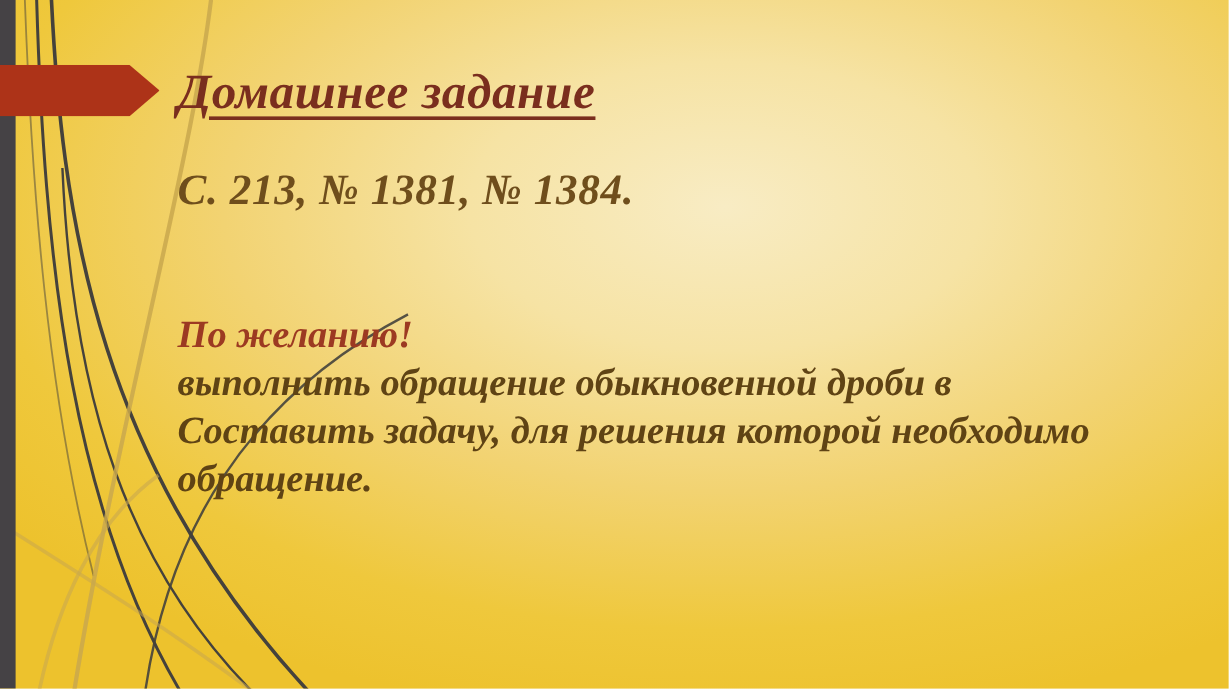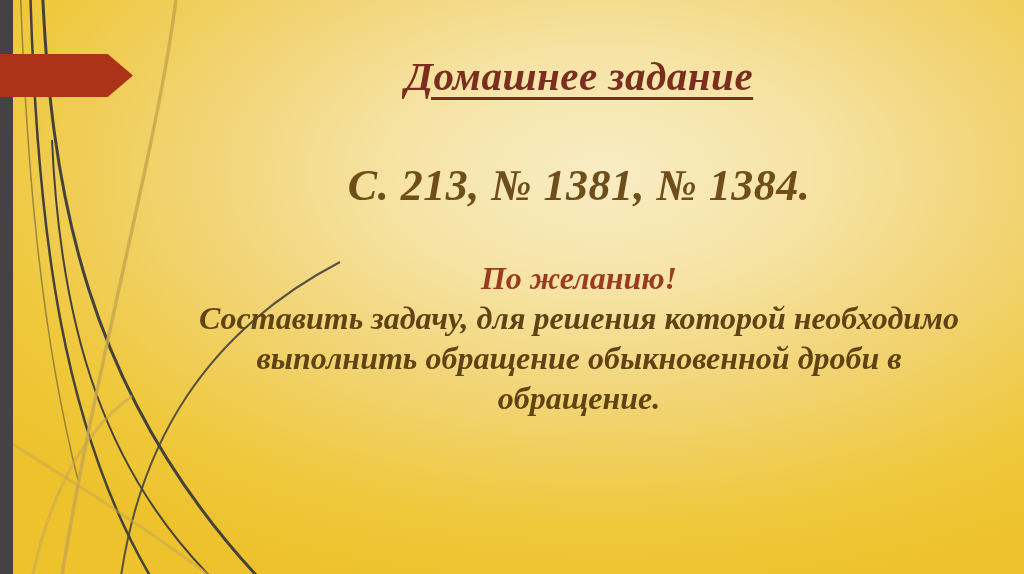--- a/index.html
+++ b/index.html
@@ -30,38 +30,38 @@
     position: absolute;
     left: 0; top: 54px;
     width: 133px; height: 43px;
     background: var(--arrow, #ad3318);
     clip-path: polygon(0 0, 81% 0, 100% 50%, 81% 100%, 0 100%);
   }
   .content {
     position: absolute;
     left: 148px; top: 0;
     width: 862px; height: 556px;
-    text-align: center;
+    text-align: left;
   }
   .title {
     position: absolute;
     left: 0; top: 52px; width: 100%;
     font-size: 41px;
     font-weight: bold;
     font-style: italic;
     color: var(--title, #7a2e1e);
     text-decoration: underline;
     text-decoration-thickness: 3px;
     text-underline-offset: 7px;
     letter-spacing: 0.5px;
   }
   .assignment {
     position: absolute;
-    left: 0; top: 160px; width: 100%;
-    font-size: 44px;
+    left: 0; top: 137px; width: 100%;
+    font-size: 36px;
     font-weight: bold;
     font-style: italic;
     color: var(--assignment, #6f4e1c);
     letter-spacing: 0.5px;
   }
   .optional-block {
     position: absolute;
     left: 0; top: 258px; width: 100%;
     font-size: 32px;
     font-weight: bold;
@@ -90,19 +90,19 @@
   <div class="side-bar"></div>
   <div class="red-arrow"></div>
 
   <div class="content">
     <div class="title">Домашнее задание</div>
 
     <div class="assignment">С. 213, № 1381, № 1384.</div>
 
     <div class="optional-block">
       <div class="optional-heading">По желанию!</div>
+      <div class="optional-line">выполнить обращение обыкновенной дроби в</div>
       <div class="optional-line">Составить задачу, для решения которой необходимо</div>
-      <div class="optional-line">выполнить обращение обыкновенной дроби в</div>
       <div class="optional-line">обращение.</div>
     </div>
   </div>
 
 </div>
 
 </body></html>

